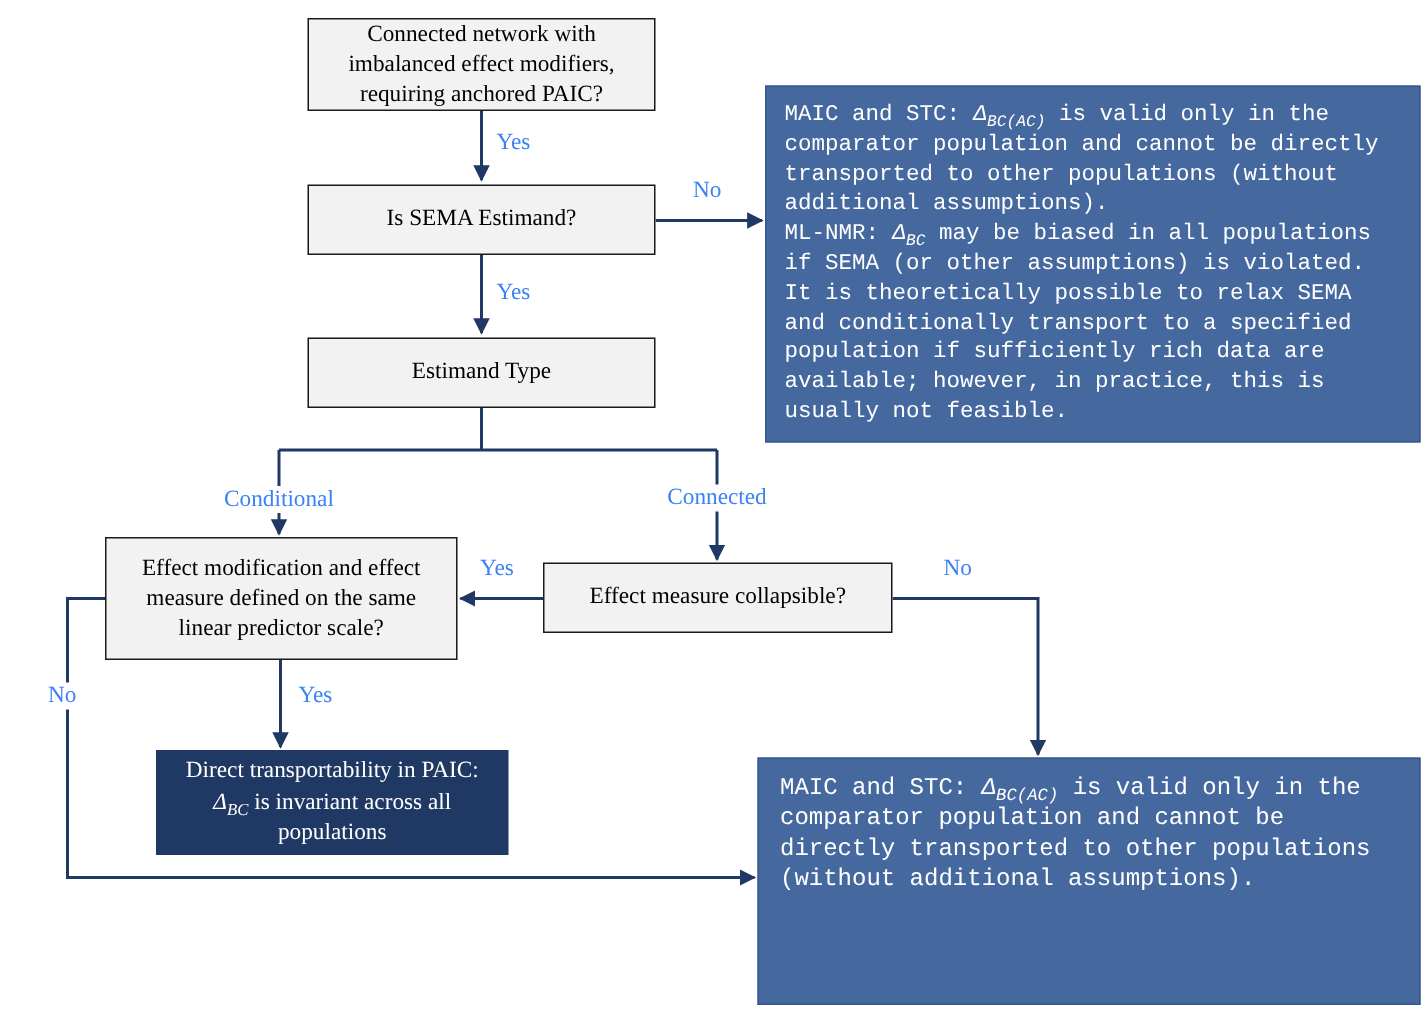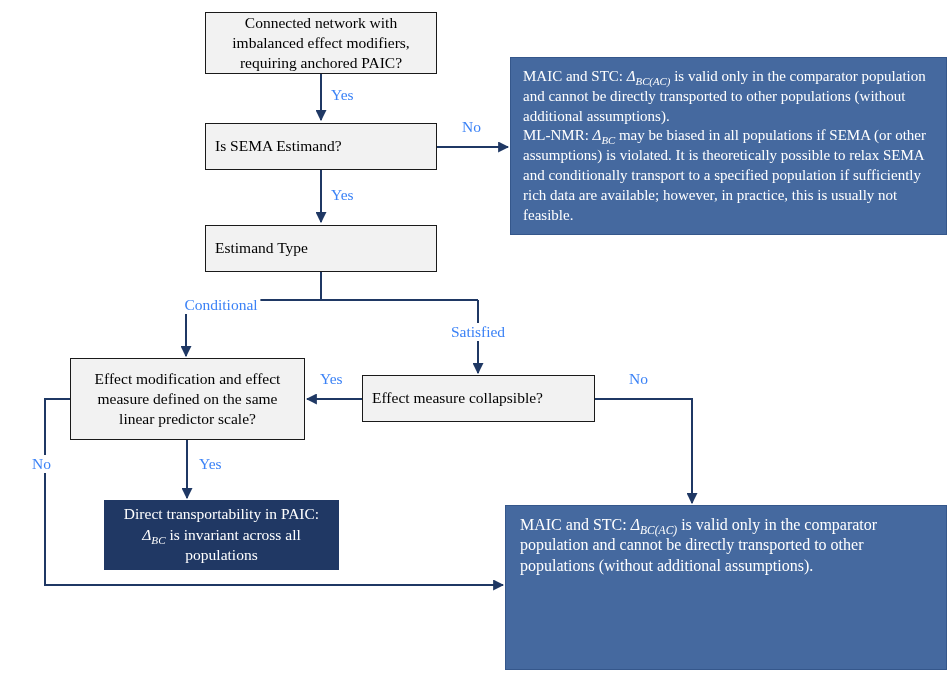--- a/index.html
+++ b/index.html
@@ -10,27 +10,27 @@
     --blue_border:#35578b;
     --navy_fill:#203864;
   }
   html,body{margin:0;padding:0;background:#fff;}
   body{font-family:"Liberation Serif", serif; color:#000;}
   .canvas{position:relative;width:952px;height:682px;background:#fff;overflow:hidden;}
   .edges{position:absolute;left:0;top:0;width:952px;height:682px;}
   .edge{fill:none;stroke:var(--arrow);stroke-width:2px;}
   #arrowhead path{fill:var(--arrow);}
   .node{
-    position:absolute;display:flex;align-items:center;justify-content:flex-start;
+    position:absolute;display:flex;align-items:center;justify-content:center;
     text-align:center;background:var(--gray_fill);border:1.6px solid var(--box_border);
     font-size:15.5px;line-height:1.3;padding:3px 9px;box-sizing:border-box;
   }
   .blue{
     position:absolute;background:var(--blue_fill);border:1px solid var(--blue_border);
-    color:#fff;box-sizing:border-box;text-align:left;
+    color:#fff;box-sizing:border-box;text-align:left;font-family:Liberation Mono, monospace;
   }
   .blue .para{margin:0;}
   .blue-top{font-size:15px;line-height:1.32;padding:9px 12px;}
   .blue-bottom{font-size:16px;line-height:1.28;padding:9px 14px;}
   .navy{
     position:absolute;display:flex;align-items:center;justify-content:center;
     background:var(--navy_fill);color:#fff;text-align:center;
     font-size:15.5px;line-height:1.35;padding:4px 10px;box-sizing:border-box;margin-left:34px;
   }
   .lbl{position:absolute;font-size:15.5px;color:#3b82f6;white-space:nowrap;}
@@ -92,20 +92,20 @@
     <span><span>Direct transportability in PAIC: </span><span class="it">Δ</span><sub class="it">BC</sub><span> is invariant across all populations</span></span>
   </div>
 
   <div class="blue blue-bottom" style="left:505px;top:505px;width:442px;min-height:165px;">
     <p class="para"><span>MAIC and STC: </span><span class="it">Δ</span><sub class="it">BC(AC)</sub><span> is valid only in the comparator population and cannot be directly transported to other populations (without additional assumptions).</span></p>
   </div>
 
   <span class="lbl" style="left:331px;top:86px;">Yes</span>
   <span class="lbl" style="left:462px;top:118px;">No</span>
   <span class="lbl" style="left:331px;top:186px;">Yes</span>
-  <span class="lbl bg ctr" style="left:186px;top:296px;margin-left:35px;">Conditional</span>
-  <span class="lbl bg ctr" style="left:478px;top:323px;">Satisfied</span>
+  <span class="lbl bg ctr" style="left:186px;top:324px;">Conditional</span>
+  <span class="lbl bg ctr" style="left:478px;top:323px;">Connected</span>
   <span class="lbl" style="left:320px;top:370px;">Yes</span>
   <span class="lbl" style="left:629px;top:370px;">No</span>
   <span class="lbl bg" style="left:196px;top:455px;">Yes</span>
   <span class="lbl bg" style="left:29px;top:455px;">No</span>
 
 </div>
 
 </body></html>

